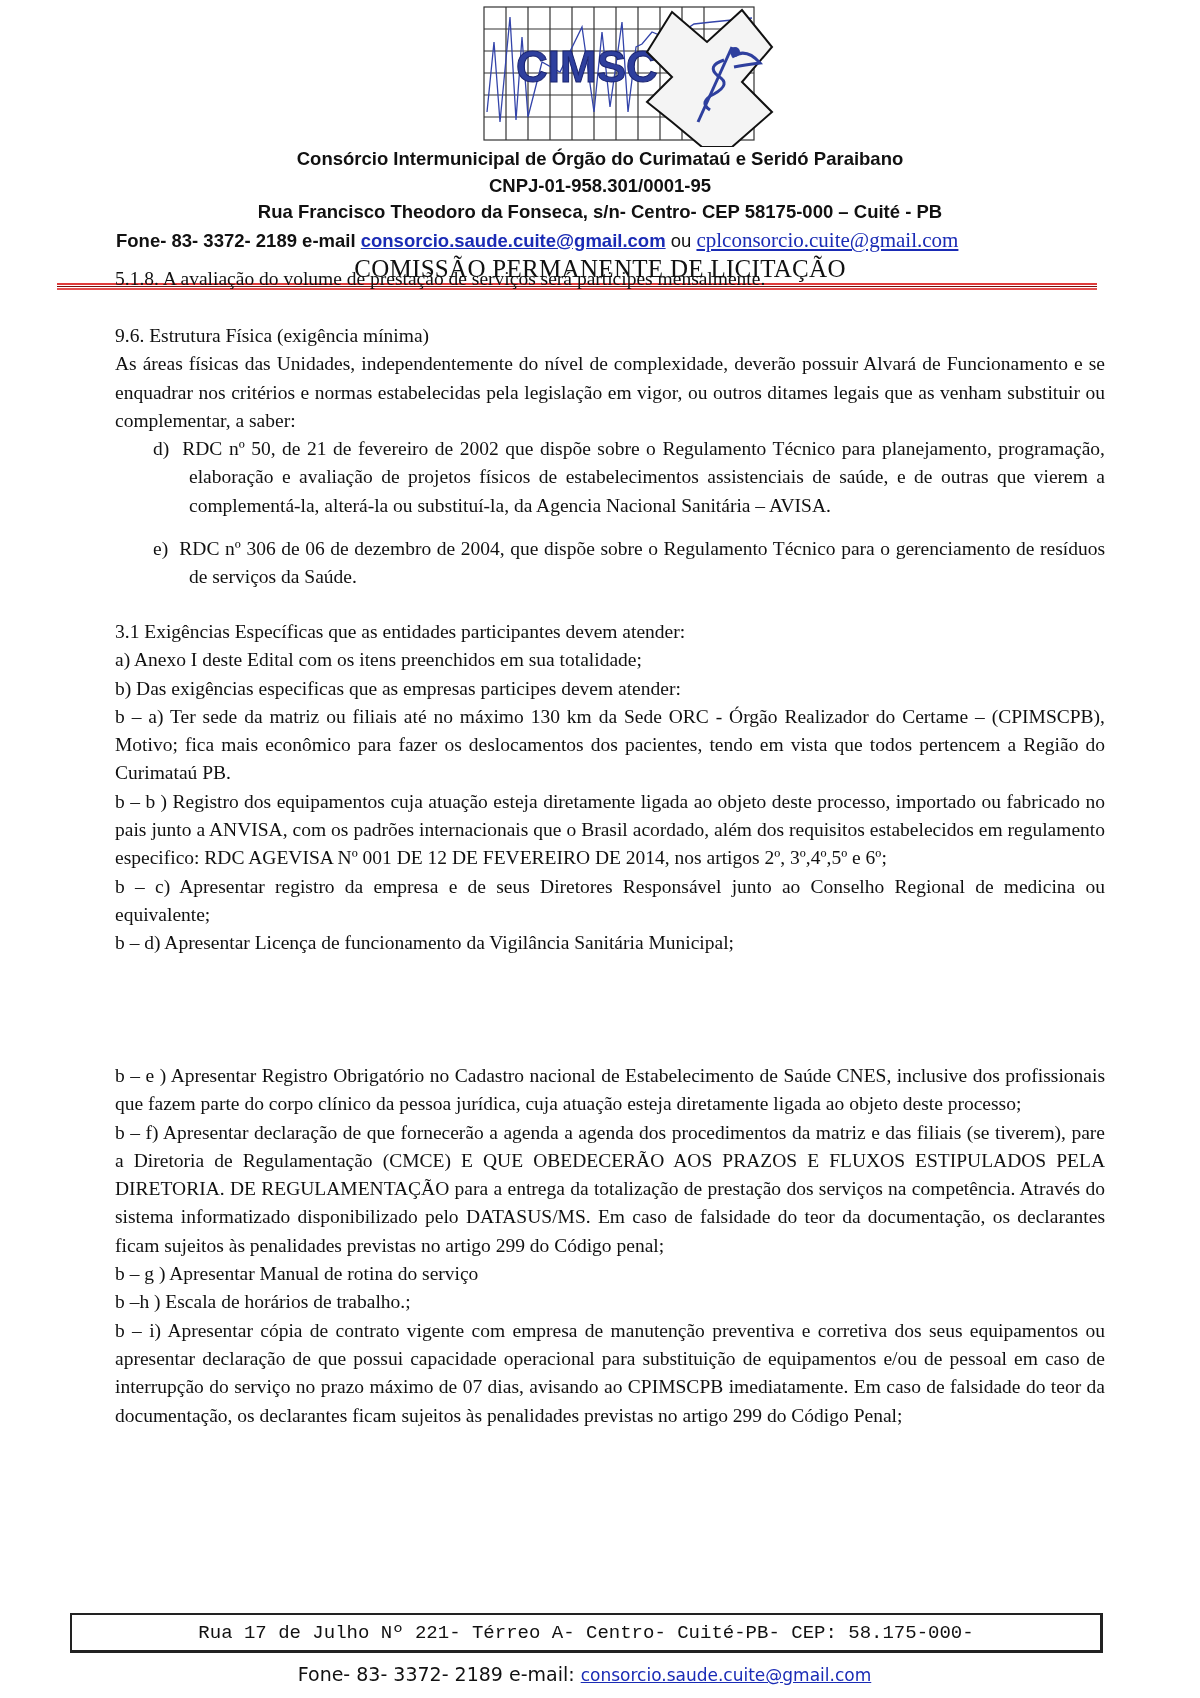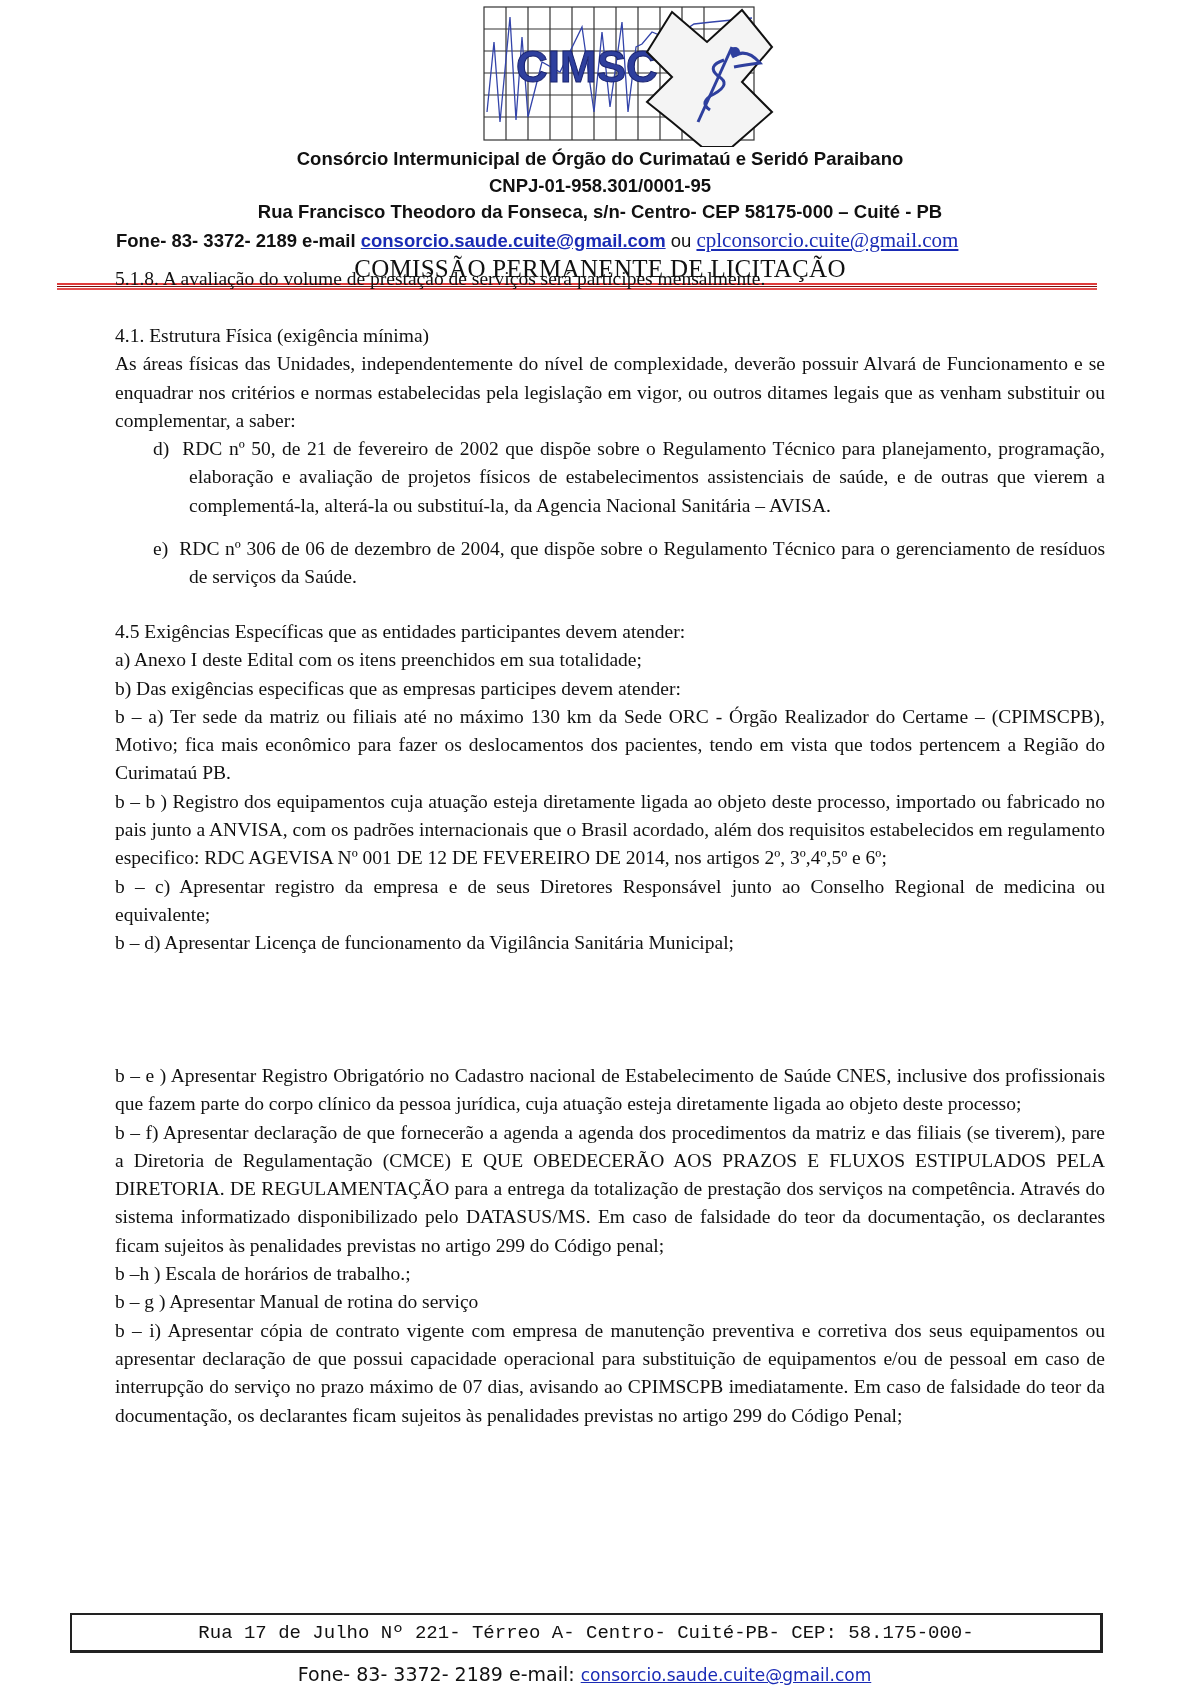--- a/index.html
+++ b/index.html
@@ -69,41 +69,41 @@
     <div class="a"></div>
     <div class="b"></div>
     <div class="c"></div>
   </div>
 
 <div class="body" style="top:265px;">
   <p class="p">5.1.8. A avaliação do volume de prestação de serviços será participes mensalmente.</p>
 </div>
 
 <div class="body" style="top:322px;">
-  <p class="p">4.1. Estrutura Física (exigência mínima)</p>
+  <p class="p">9.6. Estrutura Física (exigência mínima)</p>
   <p class="p">As áreas físicas das Unidades, independentemente do nível de complexidade, deverão possuir Alvará de Funcionamento e se enquadrar nos critérios e normas estabelecidas pela legislação em vigor, ou outros ditames legais que as venham substituir ou complementar, a saber:</p>
   <p class="p indent">d)&nbsp;&nbsp;RDC nº 50, de 21 de fevereiro de 2002 que dispõe sobre o Regulamento Técnico para planejamento, programação, elaboração e avaliação de projetos físicos de estabelecimentos assistenciais de saúde, e de outras que vierem a complementá-la, alterá-la ou substituí-la, da Agencia Nacional Sanitária – AVISA.</p>
   <p class="p indent" style="margin-top:15px;">e)&nbsp;&nbsp;RDC nº 306 de 06 de dezembro de 2004, que dispõe sobre o Regulamento Técnico para o gerenciamento de resíduos de serviços da Saúde.</p>
 </div>
 
 <div class="body" style="top:618px;">
-  <p class="p">4.5 Exigências Específicas que as entidades participantes devem atender:</p>
+  <p class="p">3.1 Exigências Específicas que as entidades participantes devem atender:</p>
   <p class="p">a) Anexo I deste Edital com os itens preenchidos em sua totalidade;</p>
   <p class="p">b) Das exigências especificas que as empresas participes devem atender:</p>
   <p class="p">b – a) Ter sede da matriz ou filiais até no máximo 130 km da Sede ORC - Órgão Realizador do Certame – (CPIMSCPB), Motivo; fica mais econômico para fazer os deslocamentos dos pacientes, tendo em vista que todos pertencem a Região do Curimataú PB.</p>
   <p class="p">b – b ) Registro dos equipamentos cuja atuação esteja diretamente ligada ao objeto deste processo, importado ou fabricado no pais junto a ANVISA, com os padrões  internacionais que o Brasil acordado, além dos requisitos estabelecidos em regulamento especifico: RDC AGEVISA Nº 001 DE 12 DE FEVEREIRO DE 2014, nos artigos 2º, 3º,4º,5º e 6º;</p>
   <p class="p">b – c) Apresentar registro da empresa e de seus Diretores Responsável junto ao Conselho Regional de medicina ou equivalente;</p>
   <p class="p">b – d) Apresentar Licença de funcionamento da Vigilância Sanitária Municipal;</p>
 </div>
 
 <div class="body" style="top:1062px;">
   <p class="p">b – e ) Apresentar Registro Obrigatório no Cadastro nacional de Estabelecimento de Saúde CNES, inclusive dos profissionais que fazem parte do corpo clínico da pessoa jurídica, cuja atuação esteja diretamente ligada ao objeto deste processo;</p>
   <p class="p">b – f) Apresentar declaração de que fornecerão a agenda a agenda dos procedimentos da matriz e das filiais (se tiverem), pare a Diretoria de Regulamentação (CMCE) E QUE OBEDECERÃO AOS PRAZOS E FLUXOS ESTIPULADOS PELA DIRETORIA. DE REGULAMENTAÇÃO para a entrega da totalização de prestação dos serviços na competência. Através do sistema informatizado disponibilizado pelo DATASUS/MS. Em caso de falsidade do teor da documentação, os declarantes ficam sujeitos às penalidades previstas no artigo 299 do Código penal;</p>
+  <p class="p">b – g ) Apresentar Manual de rotina do serviço</p>
   <p class="p">b –h ) Escala de horários de trabalho.;</p>
-  <p class="p">b – g ) Apresentar Manual de rotina do serviço</p>
   <p class="p">b – i) Apresentar cópia de contrato vigente com empresa de manutenção preventiva e corretiva dos seus equipamentos ou apresentar declaração de que possui capacidade operacional para substituição de equipamentos e/ou de pessoal em caso de interrupção do serviço no prazo máximo de 07 dias, avisando ao CPIMSCPB imediatamente. Em caso de falsidade do teor da documentação, os declarantes ficam sujeitos às penalidades previstas no artigo 299 do Código Penal;</p>
 </div>
 
 <div class="footer-box">
   <span>Rua 17 de Julho Nº 221- Térreo A- Centro- Cuité-PB- CEP: 58.175-000-</span>
 </div>
 <div class="footer-line">
   <span>Fone- 83- 3372- 2189 e-mail: </span><span class="mail">consorcio.saude.cuite@gmail.com</span>
 </div>
 

